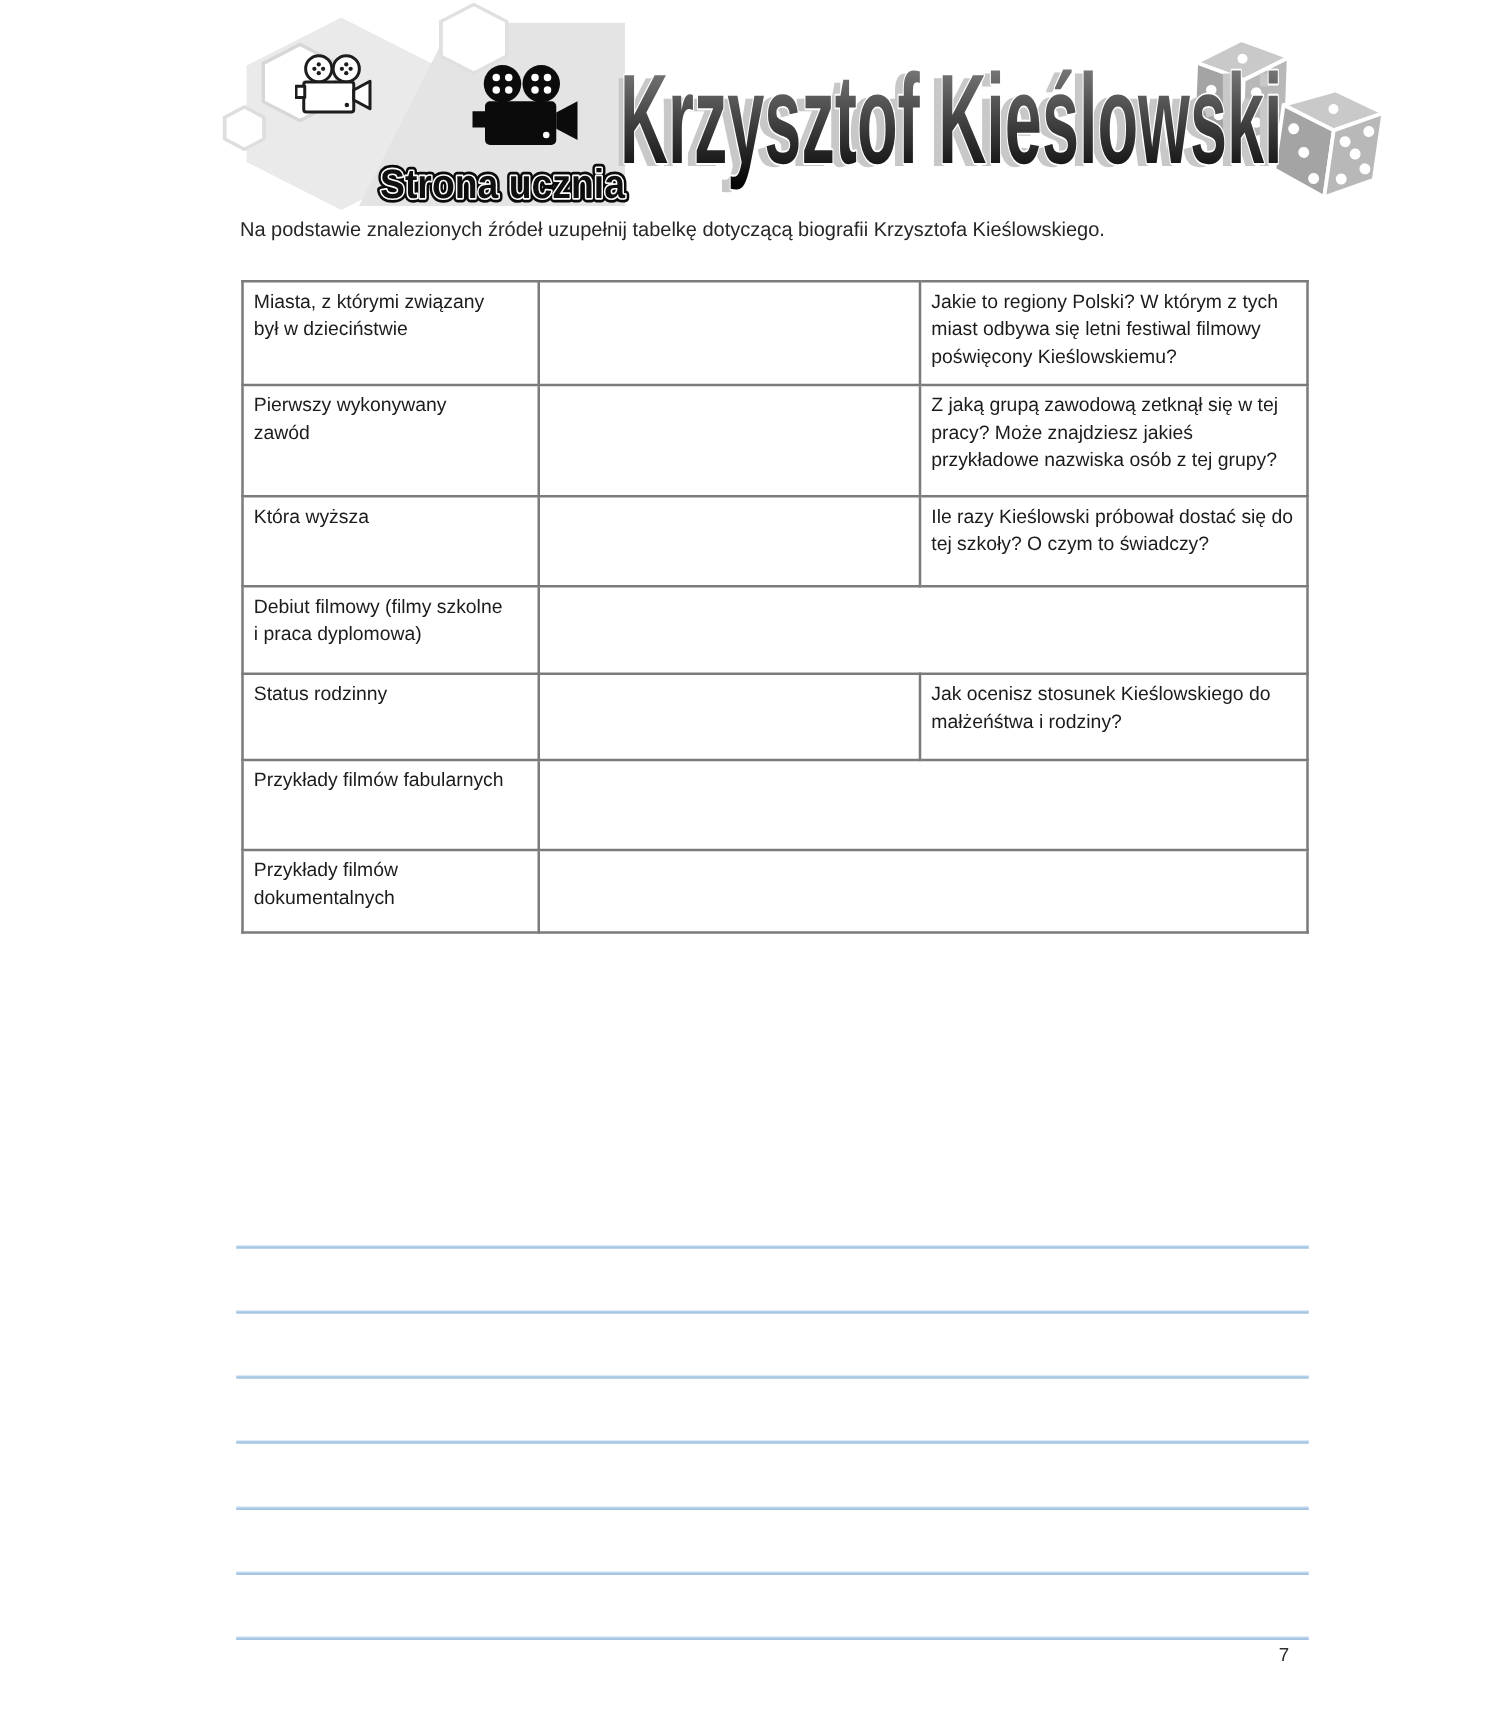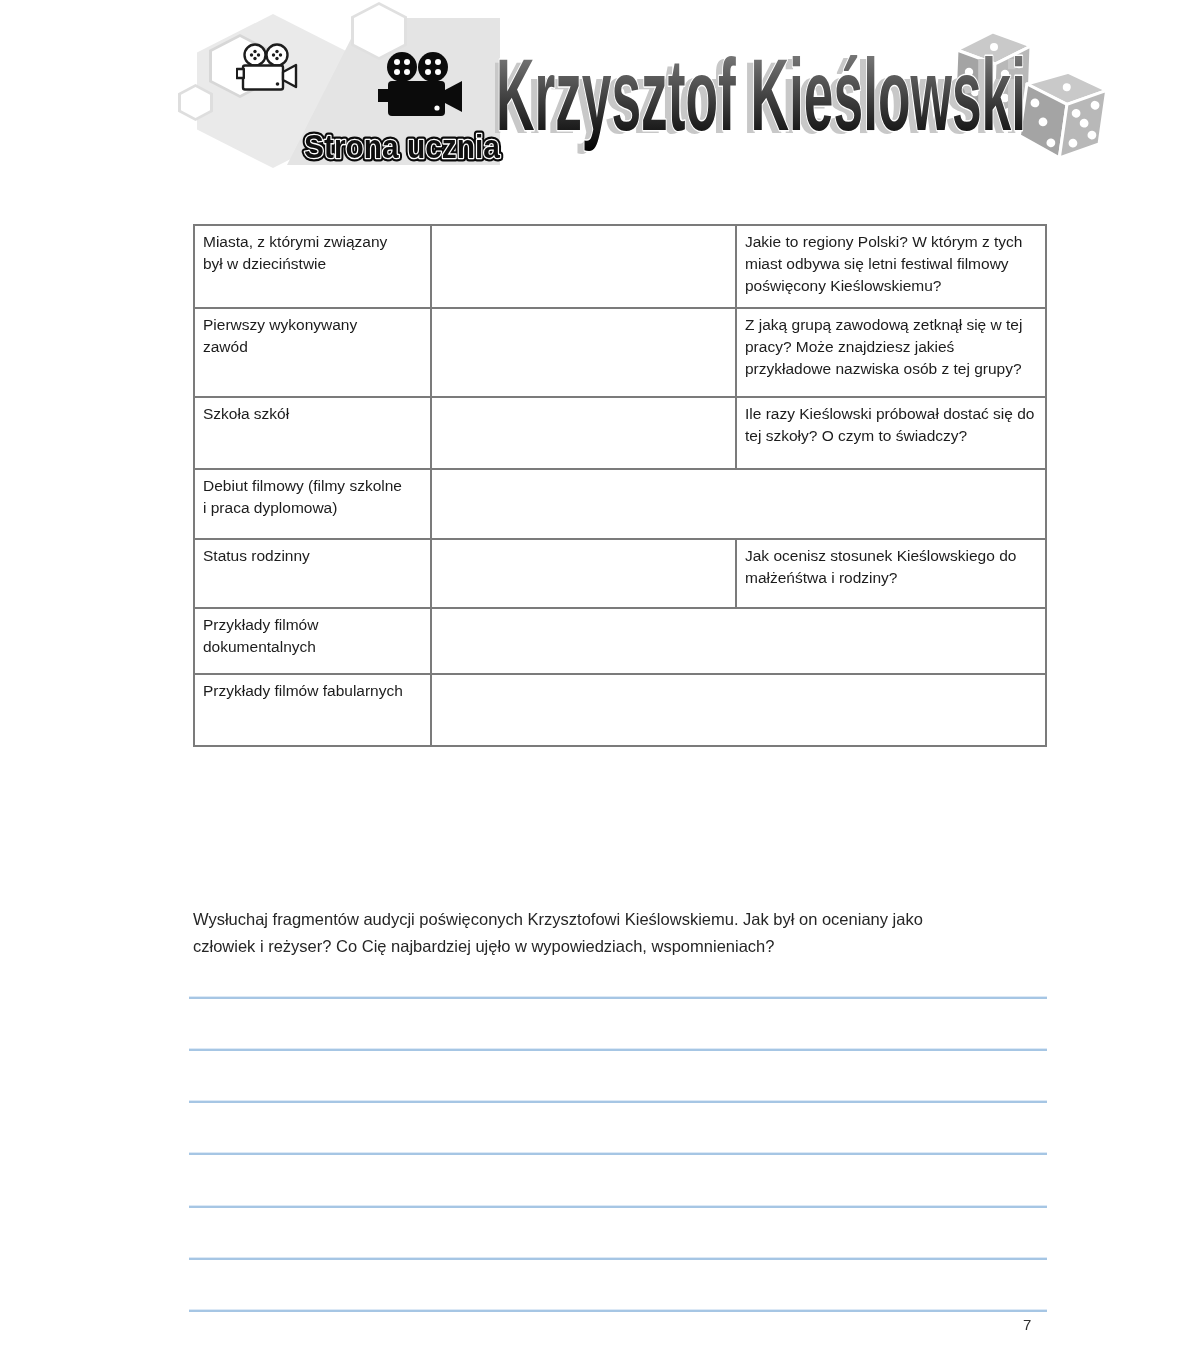--- a/index.html
+++ b/index.html
@@ -141,64 +141,64 @@
       <linearGradient id="tg" x1="0" y1="0" x2="0" y2="1">
         <stop offset="0" stop-color="#8c8c8c"></stop>
           <stop offset="0.55" stop-color="#3d3d3d"></stop>
           <stop offset="1" stop-color="#000000"></stop>
       </linearGradient>
     </defs>
     <text x="266" y="88" text-anchor="middle" font-size="102" font-weight="bold" textLength="530" lengthAdjust="spacingAndGlyphs" transform="translate(-7,3)" fill="#c8c8c8">Krzysztof Kieślowski</text>
     <text x="266" y="88" text-anchor="middle" font-size="102" font-weight="bold" textLength="530" lengthAdjust="spacingAndGlyphs" fill="url(#tg)" stroke="#ffffff" stroke-width="3" stroke-linejoin="round" paint-order="stroke">Krzysztof Kieślowski</text>
   </svg>
 
+  <div class="intro">Na podstawie znalezionych źródeł uzupełnij tabelkę dotyczącą biografii Krzysztofa Kieślowskiego.</div>
 
   <table class="bio">
     <colgroup>
         <col style="width:237px">
         <col style="width:305px">
         <col style="width:310px">
       </colgroup>
     <tbody>
     <tr style="height:83px">
       <td class="c1">Miasta, z którymi związany był w dzieciństwie</td>
       <td class="c2"></td>
       <td class="c3">Jakie to regiony Polski? W którym z tych miast odbywa się letni festiwal filmowy poświęcony Kieślowskiemu?</td>
     </tr>
     <tr style="height:89px">
       <td class="c1">Pierwszy wykonywany zawód</td>
       <td class="c2"></td>
       <td class="c3">Z jaką grupą zawodową zetknął się w tej pracy? Może znajdziesz jakieś przykładowe nazwiska osób z tej grupy?</td>
     </tr>
     <tr style="height:72px">
-      <td class="c1">Szkoła szkół</td>
+      <td class="c1">Która wyższa</td>
       <td class="c2"></td>
       <td class="c3">Ile razy Kieślowski próbował dostać się do tej szkoły? O czym to świadczy?</td>
     </tr>
     <tr style="height:70px">
       <td class="c1">Debiut filmowy (filmy szkolne i praca dyplomowa)</td>
       <td class="c2" colspan="2"></td>
     </tr>
     <tr style="height:69px">
       <td class="c1">Status rodzinny</td>
       <td class="c2"></td>
       <td class="c3">Jak ocenisz stosunek Kieślowskiego do małżeńśtwa i rodziny?</td>
     </tr>
+    <tr style="height:72px">
+      <td class="c1">Przykłady filmów fabularnych</td>
+      <td class="c2" colspan="2"></td>
+    </tr>
     <tr style="height:66px">
       <td class="c1">Przykłady filmów dokumentalnych</td>
       <td class="c2" colspan="2"></td>
     </tr>
-    <tr style="height:72px">
-      <td class="c1">Przykłady filmów fabularnych</td>
-      <td class="c2" colspan="2"></td>
-    </tr>
   </tbody>
     </table>
 
-  <div class="listen">Wysłuchaj fragmentów audycji poświęconych Krzysztofowi Kieślowskiemu. Jak był on oceniany jako człowiek i reżyser? Co Cię najbardziej ujęło w wypowiedziach, wspomnieniach?</div>
 
   <div class="wline" style="top:997px"></div>
   <div class="wline" style="top:1049px"></div>
   <div class="wline" style="top:1101px"></div>
   <div class="wline" style="top:1153px"></div>
   <div class="wline" style="top:1206px"></div>
   <div class="wline" style="top:1258px"></div>
   <div class="wline" style="top:1310px"></div>
 
   <div class="pagenum">7</div>

